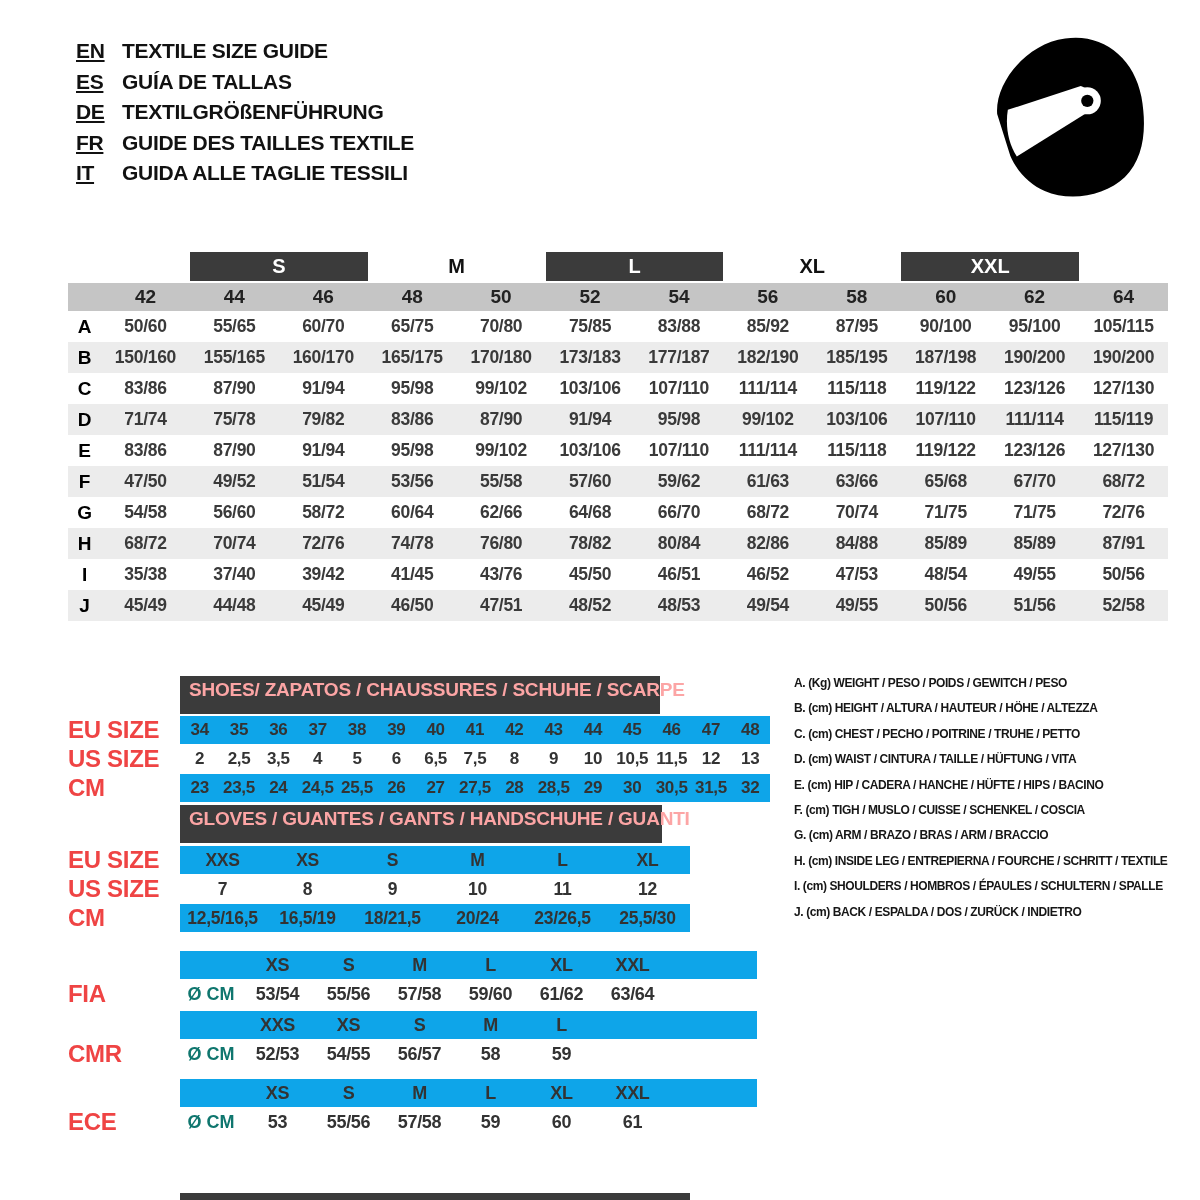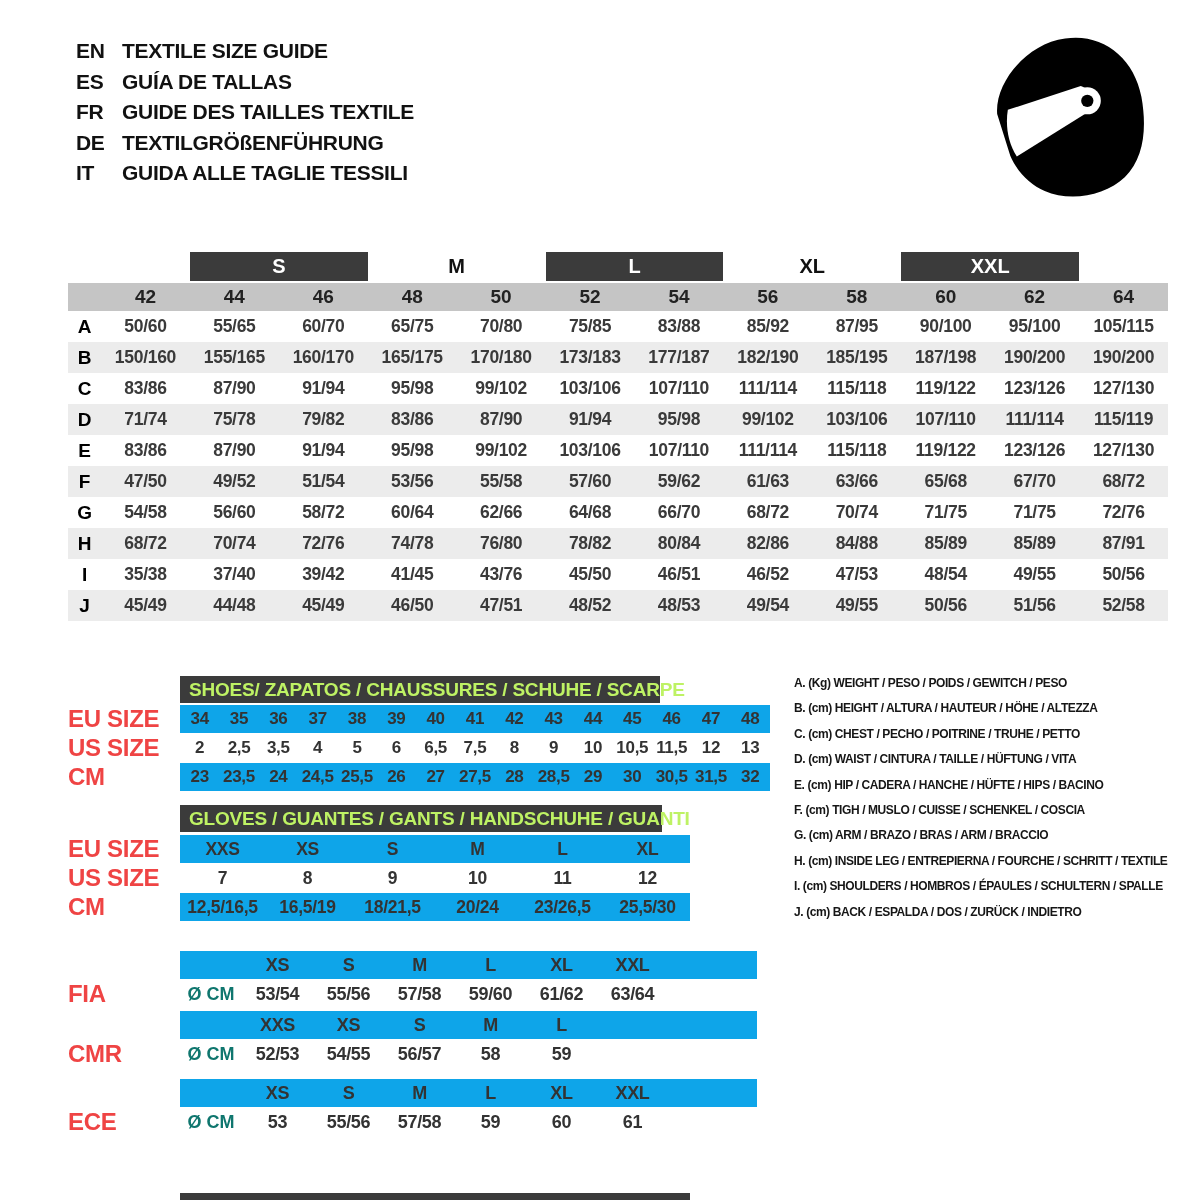--- a/index.html
+++ b/index.html
@@ -2,42 +2,42 @@
 <html><head>
 <meta charset="utf-8">
 <style>
   html,body{margin:0;padding:0;background:#fff;}
   .page{position:relative;width:1200px;height:1200px;background:#fff;overflow:hidden;
         font-family:"Liberation Sans",sans-serif;font-weight:bold;color:#111;}
 
   
   .lang-block{position:absolute;left:76px;top:36px;}
   .lang-row{display:flex;font-size:21px;line-height:30.5px;letter-spacing:-0.3px;}
-  .lang-code{width:46px;flex:none;}
+  .lang-code{width:46px;flex:none;text-decoration:underline;}
   .lang-text{white-space:nowrap;}
 
   
   .helmet-badge{position:absolute;left:980px;top:32px;width:172px;height:168px;}
 
   
   .textile{position:absolute;left:68px;top:252px;width:1100px;}
   .trow{display:grid;grid-template-columns:33px repeat(12,1fr);align-items:center;text-align:center;}
   .grouprow{height:29px;margin-bottom:2px;}
   .gbox{grid-column:span 2;background:#3b3b3b;color:#fff;font-size:20px;height:29px;line-height:29px;}
   .gplain{grid-column:span 2;color:#111;font-size:20px;}
   .numrow{height:28px;background:#c5c5c5;font-size:19px;color:#222;}
   .datarow{height:31px;font-size:17.5px;color:#3a3a3a;letter-spacing:-0.3px;}
   .datarow.alt{background:#ececec;}
   .rowlbl{color:#000;font-size:19px;}
 
   
   .sec{position:absolute;left:68px;display:flex;flex-direction:column;}
   .srow{display:flex;align-items:stretch;}
   .gutter{width:112px;flex:none;display:flex;align-items:center;font-size:24px;color:#ef4444;letter-spacing:-0.3px;}
-  .bar{background:#3b3b3b;color:#bef264;font-size:19px;height:27px;line-height:27px;padding-left:9px;
+  .bar{background:#3b3b3b;color:#fca5a5;font-size:19px;height:38px;line-height:27px;padding-left:9px;
        letter-spacing:-0.2px;white-space:nowrap;}
   .cells{display:flex;align-items:center;text-align:center;}
   .cells .cell{flex:1;font-size:17px;color:#333;letter-spacing:-0.3px;}
   .gray{background:#0ea5e9;}
 
   #shoes{top:676px;}
   #shoes .bar{width:471px;}
   #shoes .cells{width:590px;height:28px;}
   #shoes .srow{margin-bottom:1px;}
   #shoes .srow.title-row{margin-bottom:2px;}
@@ -75,26 +75,26 @@
   <div class="lang-block">
       <div class="lang-row">
         <span class="lang-code">EN</span>
         <span class="lang-text">TEXTILE SIZE GUIDE</span>
       </div>
       <div class="lang-row">
         <span class="lang-code">ES</span>
         <span class="lang-text">GUÍA DE TALLAS</span>
       </div>
       <div class="lang-row">
+        <span class="lang-code">DE</span>
+        <span class="lang-text">TEXTILGRÖßENFÜHRUNG</span>
+      </div>
+      <div class="lang-row">
         <span class="lang-code">FR</span>
         <span class="lang-text">GUIDE DES TAILLES TEXTILE</span>
-      </div>
-      <div class="lang-row">
-        <span class="lang-code">DE</span>
-        <span class="lang-text">TEXTILGRÖßENFÜHRUNG</span>
       </div>
       <div class="lang-row">
         <span class="lang-code">IT</span>
         <span class="lang-text">GUIDA ALLE TAGLIE TESSILI</span>
       </div>
     </div>
 
   <div class="helmet-badge">
     <svg viewBox="0 0 200 205" width="172" height="168" xmlns="http://www.w3.org/2000/svg">
       <path d="M99 8C144 1 183 31 192 79C199 118 195 154 172 177C147 201 104 207 74 194C56 186 40 170 32 151L16 100C13 62 52 14 99 8Z" fill="#000"></path>

